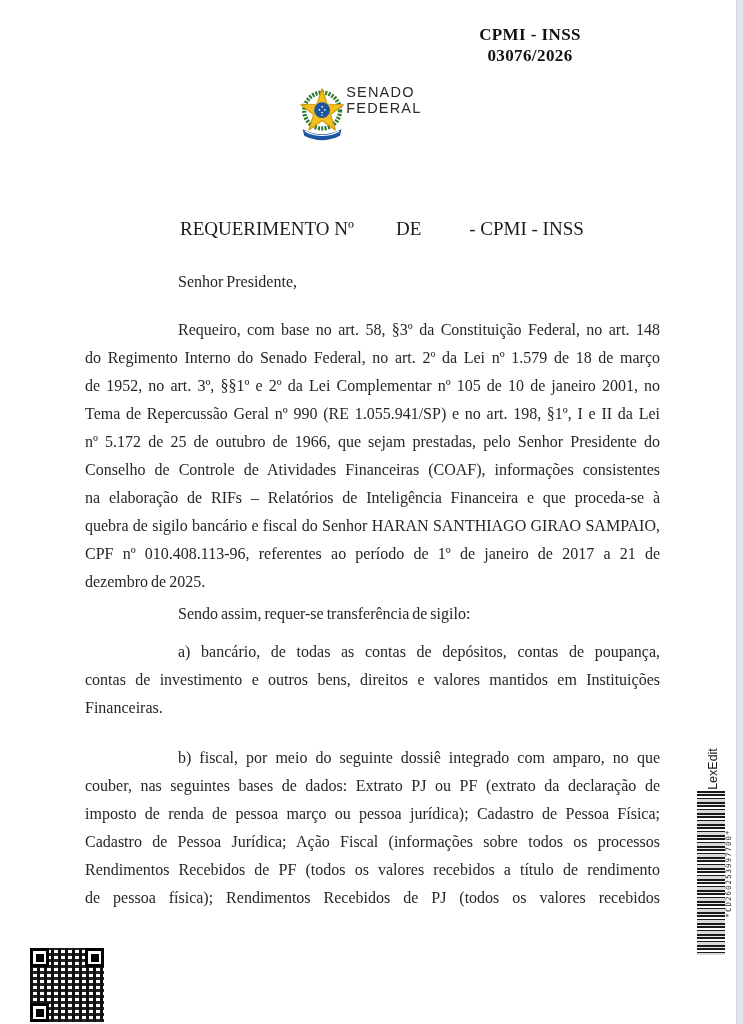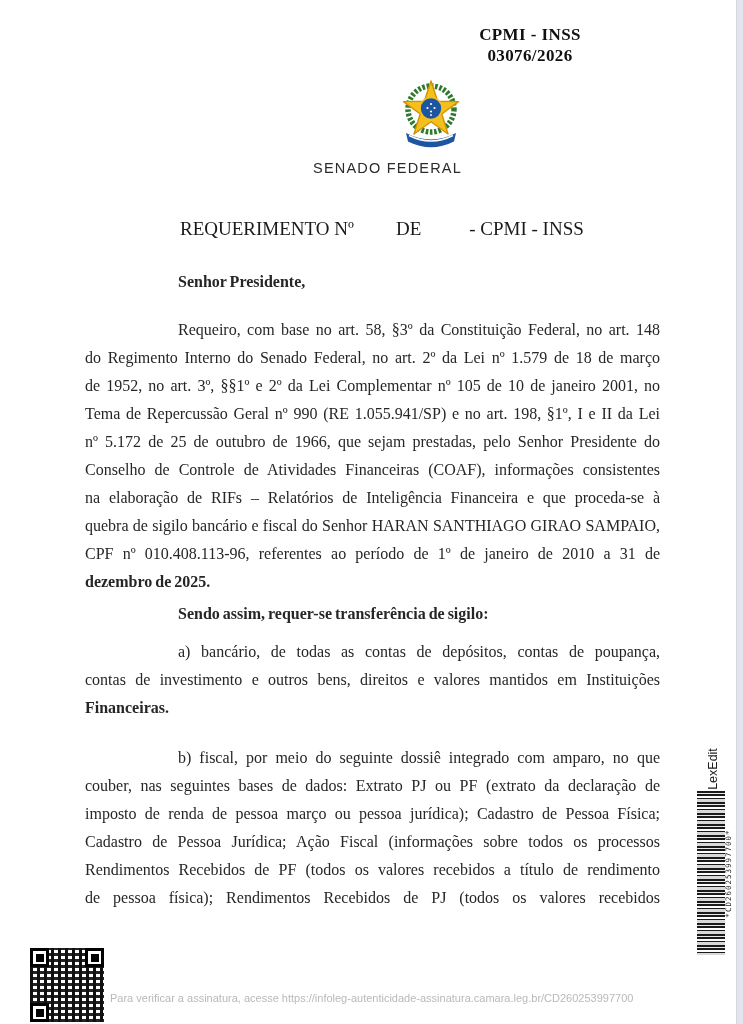--- a/index.html
+++ b/index.html
@@ -15,40 +15,40 @@
   }
   
   .stamp{
     position:absolute;left:450px;top:24px;width:160px;
     text-align:center;font-weight:bold;font-size:17px;line-height:21px;
     color:#111;letter-spacing:.4px;
   }
   
   .logo-block{
     position:absolute;left:298px;top:78px;width:164px;
-    display:flex;flex-direction:column;align-items:flex-end;
+    display:flex;flex-direction:row;align-items:flex-start;
   }
   .org-name{
     margin-top:6px;font-family:"Liberation Sans",sans-serif;
     font-size:14.5px;letter-spacing:1.2px;color:#2b2b2b;font-weight:500;
   }
   
   .doc-title{
     position:absolute;left:180px;top:218px;width:520px;
     font-weight:normal;font-size:19px;color:#1a1a1a;white-space:nowrap;
   }
   .doc-title .t2{margin-left:42px;}
   .doc-title .t3{margin-left:48px;}
   
   .body-text{
     position:absolute;left:85px;top:268px;width:575px;
     font-size:16px;color:#262626;word-spacing:-1px;
   }
   .ln{line-height:28px;text-align:justify;text-align-last:justify;}
-  .ln.left{text-align-last:left;font-weight:bold;}
+  .ln.left{text-align-last:left;}
   .ln.ind{text-indent:93px;}
   .para{margin:0;}
   .mb20{margin-bottom:20px;}
   .mb4{margin-bottom:4px;}
   .mb10{margin-bottom:10px;}
   .mb9{margin-bottom:22px;}
   
   .lexedit-wrap{
     position:absolute;left:692px;top:740px;width:42px;height:58px;
     display:flex;align-items:center;justify-content:center;
@@ -128,21 +128,21 @@
 
     <div class="para mb4">
       <div class="ln ind">Requeiro, com base no art. 58, §3º da Constituição Federal, no art. 148</div>
       <div class="ln">do Regimento Interno do Senado Federal, no art. 2º da Lei nº 1.579 de 18 de março</div>
       <div class="ln">de 1952, no art. 3º, §§1º e 2º da Lei Complementar nº 105 de 10 de janeiro 2001, no</div>
       <div class="ln">Tema de Repercussão Geral nº 990 (RE 1.055.941/SP) e no art. 198, §1º, I e II da Lei</div>
       <div class="ln">nº 5.172 de 25 de outubro de 1966, que sejam prestadas, pelo Senhor Presidente do</div>
       <div class="ln">Conselho de Controle de Atividades Financeiras (COAF), informações consistentes</div>
       <div class="ln">na elaboração de RIFs – Relatórios de Inteligência Financeira e que proceda-se à</div>
       <div class="ln">quebra de sigilo bancário e fiscal do Senhor HARAN SANTHIAGO GIRAO SAMPAIO,</div>
-      <div class="ln">CPF nº 010.408.113-96, referentes ao período de 1º de janeiro de 2010 a 31 de</div>
+      <div class="ln">CPF nº 010.408.113-96, referentes ao período de 1º de janeiro de 2017 a 21 de</div>
       <div class="ln left">dezembro de 2025.</div>
     </div>
 
     <div class="para mb10">
       <div class="ln left ind">Sendo assim, requer-se transferência de sigilo:</div>
     </div>
 
     <div class="para mb9">
       <div class="ln ind">a) bancário, de todas as contas de depósitos, contas de poupança,</div>
       <div class="ln">contas de investimento e outros bens, direitos e valores mantidos em Instituições</div>
@@ -168,17 +168,16 @@
     <span>*CD260253997700*</span>
   </div>
 
   <div class="qr">
     <div class="f f1"></div>
     <div class="f f2"></div>
     <div class="f f3"></div>
   </div>
 
   <div class="footer-text">
-    <div>Para verificar a assinatura, acesse https://infoleg-autenticidade-assinatura.camara.leg.br/CD260253997700</div>
   </div>
 
   <div class="edge-strip"></div>
 </div>
 
 </body></html>

